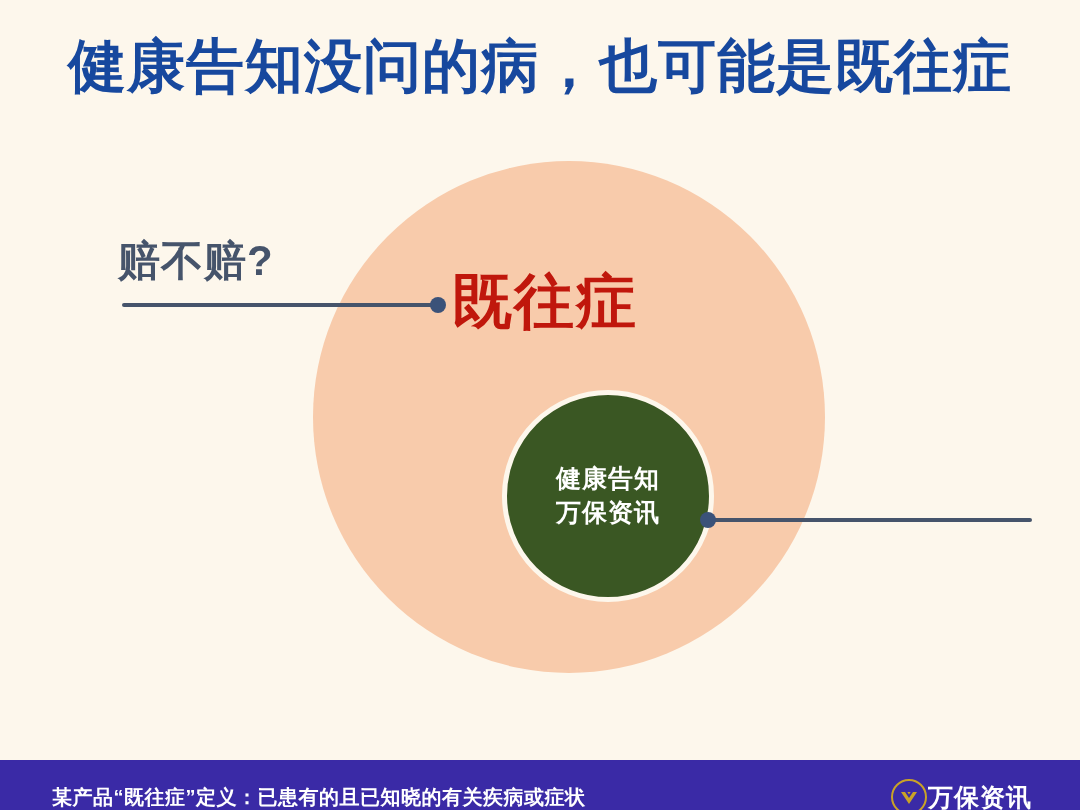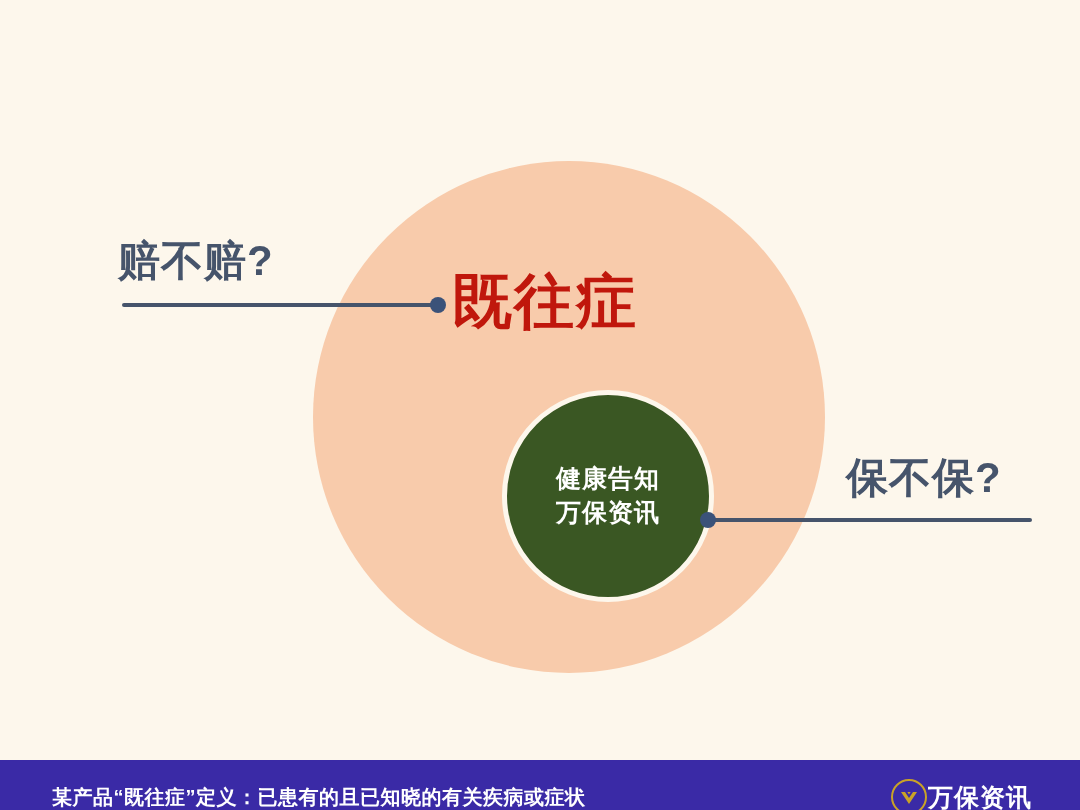--- a/index.html
+++ b/index.html
@@ -165,37 +165,37 @@
     font-weight: bold;
     letter-spacing: 1px;
     white-space: nowrap;
   }
 </style>
 </head>
 <body>
 
 <div id="slide">
 
+  <div class="title">健康告知没问的病，也可能是既往症</div>
 
   <div class="stage">
 
     <div class="outer-circle"></div>
 
     <div class="outer-label">既往症</div>
 
     <div class="inner-circle">
       <div class="inner-line">健康告知</div>
       <div class="inner-line">万保资讯</div>
     </div>
 
     <div class="callout-text callout-left-text">赔不赔?</div>
     <div class="leader leader-left"></div>
     <div class="leader-dot dot-left"></div>
 
-    <div class="callout-text callout-right-text">保不保?</div>
     <div class="leader leader-right"></div>
     <div class="leader-dot dot-right"></div>
 
   </div>
 
   <div class="footer">
     <div class="footer-note">某产品“既往症”定义：已患有的且已知晓的有关疾病或症状</div>
     <div class="brand">
       <span class="brand-mark">
         <svg width="22" height="22" viewBox="0 0 22 22" aria-hidden="true">

